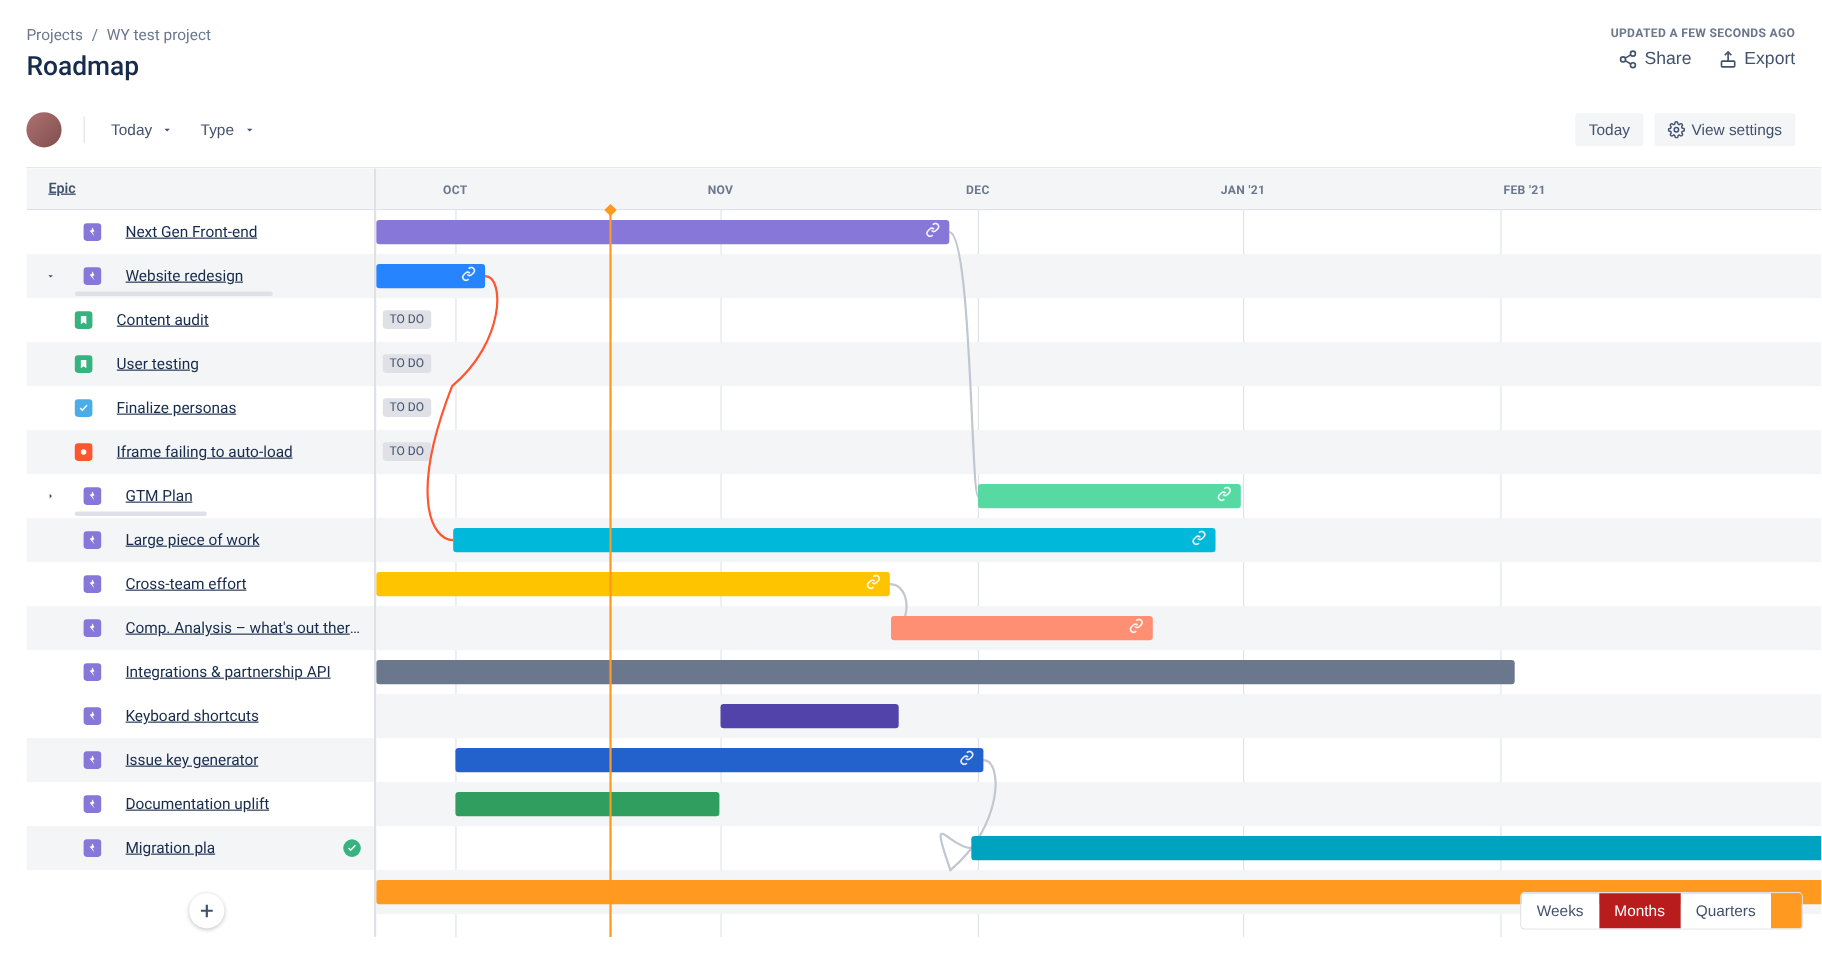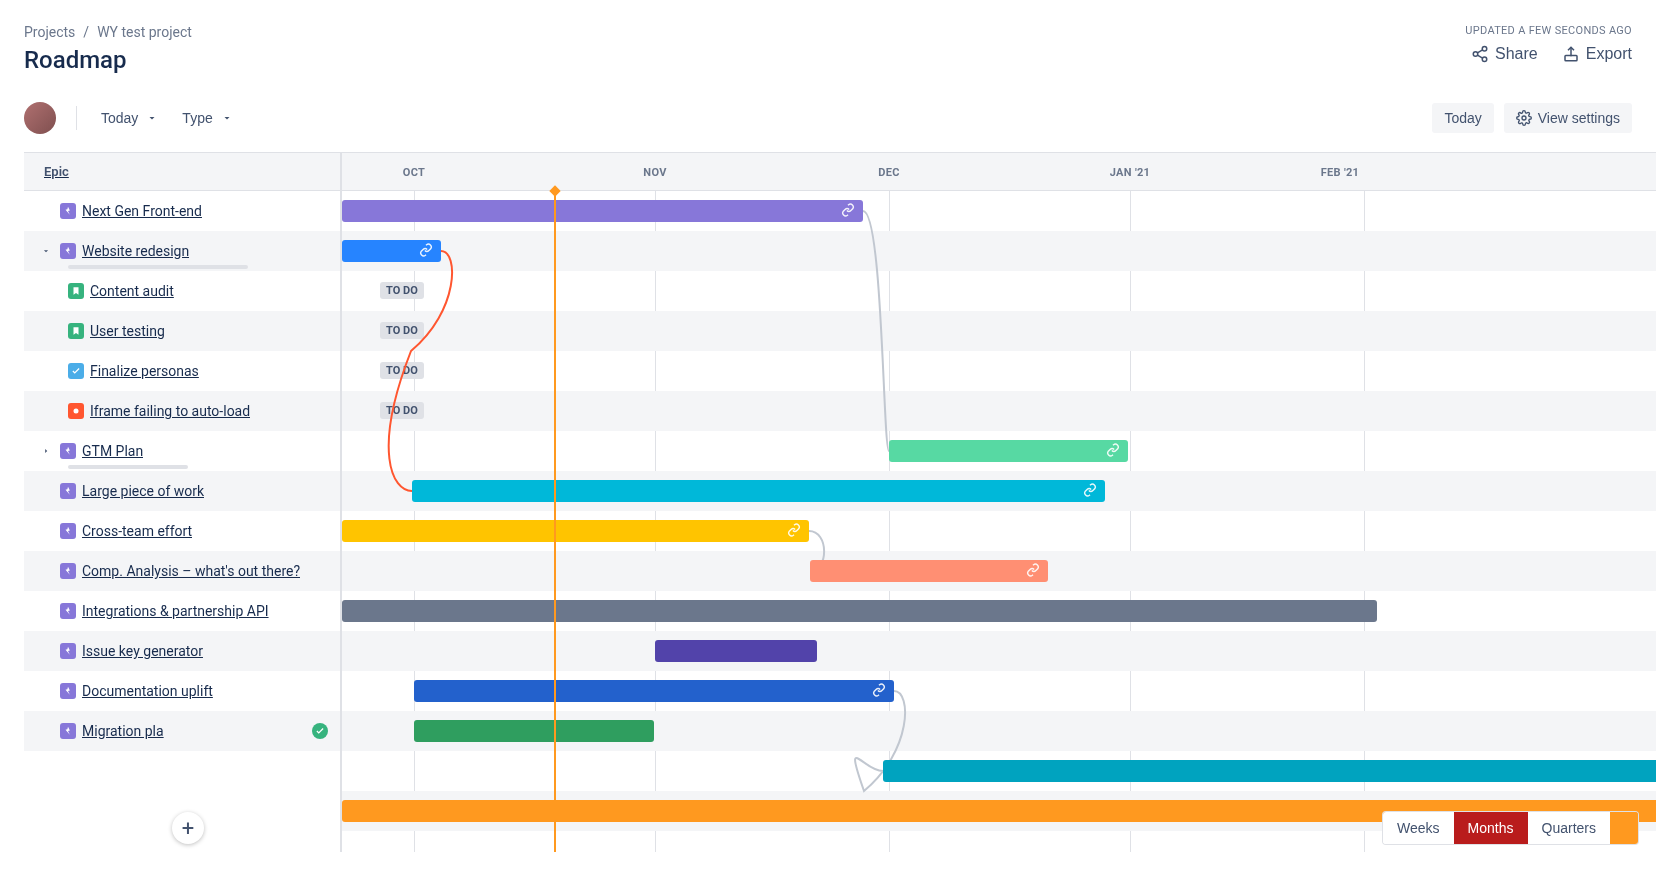--- a/index.html
+++ b/index.html
@@ -9,36 +9,36 @@
     color: #172B4D;
     background: #fff;
   }
   .container { padding: 24px 0 0 24px; position: relative; height: 880px; overflow: hidden;}
   .breadcrumb { font-size: 14px; color: #6B778C; display: flex; align-items: center; gap: 8px; }
   .breadcrumb a { color: #6B778C; text-decoration: none; }
   .breadcrumb-sep { color: #6B778C; }
   .header-row { display: flex; justify-content: space-between; align-items: flex-start; padding-right: 24px;}
   .title { font-size: 24px; font-weight: 500; color: #172B4D; margin-top: 6px;}
   .header-right { text-align: right; }
-  .updated { font-size: 11px; color: #6B778C; letter-spacing: .3px; font-weight: 400;}
+  .updated { font-size: 11px; color: #6B778C; letter-spacing: .3px; font-weight: 700;}
   .header-actions { display: flex; gap: 24px; justify-content: flex-end; margin-top: 8px; }
   .header-action-btn { display: inline-flex; align-items: center; gap: 6px; background: none; border: none; color: #42526E; font-size: 16px; font-weight: 500; cursor: pointer; }
   .header-action-btn svg { width: 18px; height: 18px; }
   .filter-row { display: flex; align-items: center; gap: 16px; margin-top: 28px; padding-right: 24px;}
   .avatar { width: 32px; height: 32px; border-radius: 50%; background: linear-gradient(135deg,#b07070,#7f4f4f); }
   .vdiv { width: 1px; height: 24px; background: #DFE1E6; margin: 0 4px;}
   .filter-btn { display: inline-flex; align-items: center; gap: 4px; background: none; border: none; color: #42526E; font-size: 14px; font-weight: 500; cursor: pointer; padding: 6px 4px;}
   .filter-btn .chev { margin-left: 4px; }
   .filter-right { margin-left: auto; display: flex; gap: 10px;}
   .btn { display: inline-flex; align-items: center; gap: 6px; background: #F4F5F7; border: none; border-radius: 3px; color: #42526E; font-size: 14px; font-weight: 500; cursor: pointer; padding: 7px 12px;}
 
   .timeline { margin-top: 18px; border-top: 1px solid #DFE1E6; display: flex; height: 700px; overflow: hidden; position: relative;}
   .left-col { width: 318px; flex: none; border-right: 2px solid #DFE1E6; background: #fff; position: relative; z-index:2;text-decoration:underline;}
   .left-header { height: 38px; border-bottom: 1px solid #DFE1E6; background: #F4F5F7; display: flex; align-items: center; padding: 0 20px; font-size: 13px; font-weight: 600; color:#42526E;}
-  .epic-row { height: 40px; display: flex; align-items: center; padding: 0 8px 0 14px; gap: 6px; position: relative; border-bottom: 0;}
+  .epic-row { height: 40px; display: flex; align-items: center; padding: 0 8px 0 14px; gap: 22px; position: relative; border-bottom: 0;}
   .epic-row.child { padding-left: 44px; }
   .epic-row .caret { width: 16px; display:flex; justify-content:center; color:#6B778C; }
   .epic-row .caret.placeholder { width:16px;}
   .epic-icon { width: 16px; height: 16px; border-radius: 3px; display:flex; align-items:center; justify-content:center; flex:none;}
   .epic-icon.epic { background: #8777D9; }
   .epic-icon.story { background: #36B37E; }
   .epic-icon.task { background: #4BADE8; }
   .epic-icon.bug { background: #FF5630; }
   .epic-icon svg { width: 10px; height:10px; }
   .epic-label { font-size: 14px; color:#172B4D; white-space: nowrap; overflow: hidden; text-overflow: ellipsis;}
@@ -51,21 +51,21 @@
   .months-header { height: 38px; border-bottom: 1px solid #DFE1E6; background: #F4F5F7; display:flex; position:relative;}
   .month-cell { flex: none; display:flex; align-items:center; justify-content:center; font-size:11px; font-weight:700; color:#6B778C; letter-spacing:.3px; height:38px;}
   .lanes { position: relative; }
   .lane { height: 40px; position: relative;}
   .lane.alt { background: #F4F5F7; }
   .month-line { position:absolute; top:38px; bottom:0; width:1px; background:#DFE1E6; z-index:0;}
   .today-line { position:absolute; top:38px; bottom:0; width:2px; background:#FF991F; z-index:3;}
   .today-marker { position:absolute; top:34px; width:8px; height:8px; background:#FF991F; transform: rotate(45deg); margin-left:-3px; z-index:4;}
   .bar { position:absolute; height:22px; top:9px; border-radius:3px; display:flex; align-items:center; justify-content:flex-end; padding-right:8px; z-index:2;}
   .bar .link-ic { opacity:.9;}
-  .todo-pill { position:absolute; top:11px; left:6px; background:#DFE1E6; color:#42526E; font-size:11px; font-weight:700; padding:2px 6px; border-radius:3px;margin-left:32px;}
+  .todo-pill { position:absolute; top:11px; left:6px; background:#DFE1E6; color:#42526E; font-size:11px; font-weight:400; padding:2px 6px; border-radius:3px;}
 
   .fab { position: absolute; left: 148px; bottom: 8px; width: 32px; height:32px; border-radius:50%; background:#fff; box-shadow: 0 1px 4px rgba(0,0,0,.25); display:flex; align-items:center; justify-content:center; font-size:22px; color:#42526E; z-index:20; cursor:pointer;}
 
   .scale { position:absolute; right:18px; bottom:8px; display:flex; z-index:20; border-radius:3px; overflow:hidden; box-shadow:0 0 0 1px #DFE1E6;}
   .scale button { border:none; background:#fff; color:#42526E; font-size:14px; font-weight:500; padding:8px 14px; cursor:pointer;}
   .scale button.active { background:#b91c1c; color:#fff;}
   .scale .fs { background:#FF991F; width:14px;}
   .dep-svg { position:absolute; top:0; left:0; pointer-events:none; z-index:1;}
 </style>
 </head>
@@ -237,20 +237,29 @@
           </div>
           <div class="epic-row">
             <span class="caret placeholder"></span>
             <span class="epic-icon epic">
               <svg viewBox="0 0 16 16" fill="#fff">
                 <path d="M8 1l3 6-3 1 3 6-7-8 3-1z"></path>
               </svg>
             </span>
             <span class="epic-label">Integrations &amp; partnership API</span>
           </div>
+          <div class="epic-row">
+            <span class="caret placeholder"></span>
+            <span class="epic-icon epic">
+              <svg viewBox="0 0 16 16" fill="#fff">
+                <path d="M8 1l3 6-3 1 3 6-7-8 3-1z"></path>
+              </svg>
+            </span>
+            <span class="epic-label">Keyboard shortcuts</span>
+          </div>
           <div class="epic-row" style="background: rgb(244, 245, 247);">
             <span class="caret placeholder"></span>
             <span class="epic-icon epic">
               <svg viewBox="0 0 16 16" fill="#fff">
                 <path d="M8 1l3 6-3 1 3 6-7-8 3-1z"></path>
               </svg>
             </span>
             <span class="epic-label">Issue key generator</span>
           </div>
           <div class="epic-row">
@@ -278,21 +287,21 @@
           </div>
         </div>
       <div class="fab">+</div>
     </div>
     <div class="right-col">
       <div class="months-header" id="months-header">
           <div class="month-cell" style="position: absolute; left: 32px; width: 80px;">OCT</div>
           <div class="month-cell" style="position: absolute; left: 273px; width: 80px;">NOV</div>
           <div class="month-cell" style="position: absolute; left: 507px; width: 80px;">DEC</div>
           <div class="month-cell" style="position: absolute; left: 748px; width: 80px;">JAN '21</div>
-          <div class="month-cell" style="position: absolute; left: 958px; width: 80px;">FEB '21</div>
+          <div class="month-cell" style="position: absolute; left: 1004px; width: 80px;">FEB '21</div>
         </div>
       <div id="month-lines">
           <div class="month-line" style="left: 72px;"></div>
           <div class="month-line" style="left: 313px;"></div>
           <div class="month-line" style="left: 547px;"></div>
           <div class="month-line" style="left: 788px;"></div>
           <div class="month-line" style="left: 1022px;"></div>
         </div>
       <div class="today-marker" id="today-marker" style="left: 212px;"></div>
       <div class="today-line" id="today-line" style="left: 212px;"></div>

